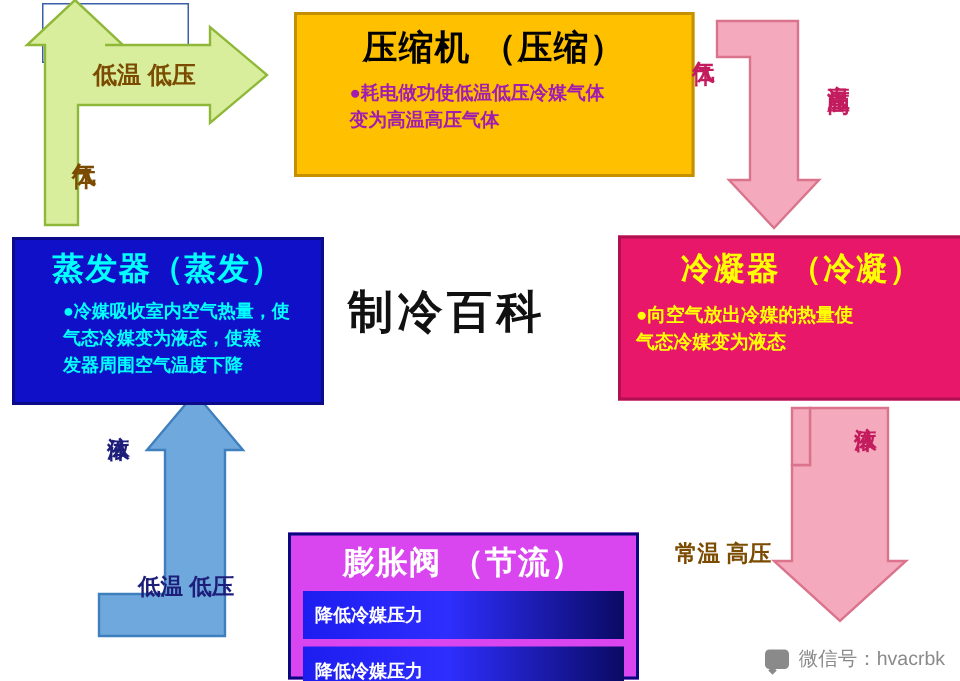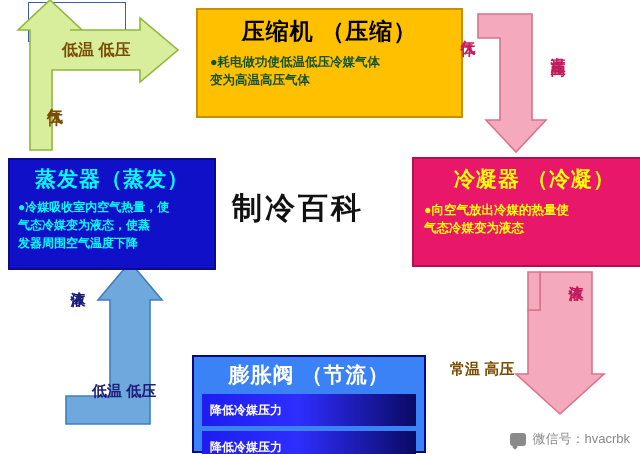--- a/index.html
+++ b/index.html
@@ -9,34 +9,34 @@
   
   .tl-box{position:absolute;left:28px;top:2px;width:96px;height:38px;background:#ffffff;border:1px solid #3a5fa8;}
 
   
   .node{position:absolute;box-sizing:border-box;}
   .node .title{font-weight:bold;color:#ffffff;text-align:center;letter-spacing:1px;}
 
   
   #compressor{left:196px;top:8px;width:267px;height:110px;background:#FFC000;border:2px solid #c49000;}
   #compressor .title{color:#000000;font-size:23px;padding-top:6px;}
-  #compressor .body{color:#14532d;font-size:12.5px;line-height:1.45;padding:6px 10px 0 12px;font-weight:bold;}
+  #compressor .body{color:#a21caf;font-size:12.5px;line-height:1.45;padding:6px 10px 0 12px;font-weight:bold;margin-left:23px;}
 
   
   #condenser{left:412px;top:157px;width:245px;height:110px;background:#E8176A;border:2px solid #b01050;}
   #condenser .title{font-size:21px;padding-top:6px;color:#FFFF00;}
   #condenser .body{color:#FFFF00;font-size:12.5px;line-height:1.45;padding:8px 8px 0 10px;font-weight:bold;}
 
   
   #evaporator{left:8px;top:158px;width:208px;height:112px;background:#1010C8;border:2px solid #0b0b8a;}
   #evaporator .title{font-size:21px;padding-top:5px;color:#00FFFF;}
-  #evaporator .body{color:#00FFFF;font-size:12px;line-height:1.5;padding:5px 6px 0 8px;font-weight:bold;}
+  #evaporator .body{color:#00FFFF;font-size:12px;line-height:1.5;padding:5px 6px 0 8px;font-weight:bold;margin-left:24px;}
 
   
-  #expvalve{left:192px;top:355px;width:234px;height:98px;background:#3b82f6;border:2px solid #070780;}
+  #expvalve{left:192px;top:355px;width:234px;height:98px;background:#d946ef;border:2px solid #070780;}
   #expvalve .title{font-size:21px;padding-top:4px;color:#FFFFFF;}
   .bar{margin:5px 8px 0 8px;height:32px;background:linear-gradient(to right,#1d1df0,#2e2eff 45%,#0a0a64);color:#ffffff;font-size:12px;font-weight:bold;display:flex;align-items:center;padding-left:8px;box-sizing:border-box;}
 
   
   #center-label{position:absolute;left:232px;top:188px;font-size:30px;font-weight:bold;color:#111111;letter-spacing:3px;}
 
   
   .lbl{position:absolute;font-weight:bold;white-space:nowrap;}
   .lbl.v{writing-mode:vertical-rl;text-orientation:upright;letter-spacing:2px;}
 

